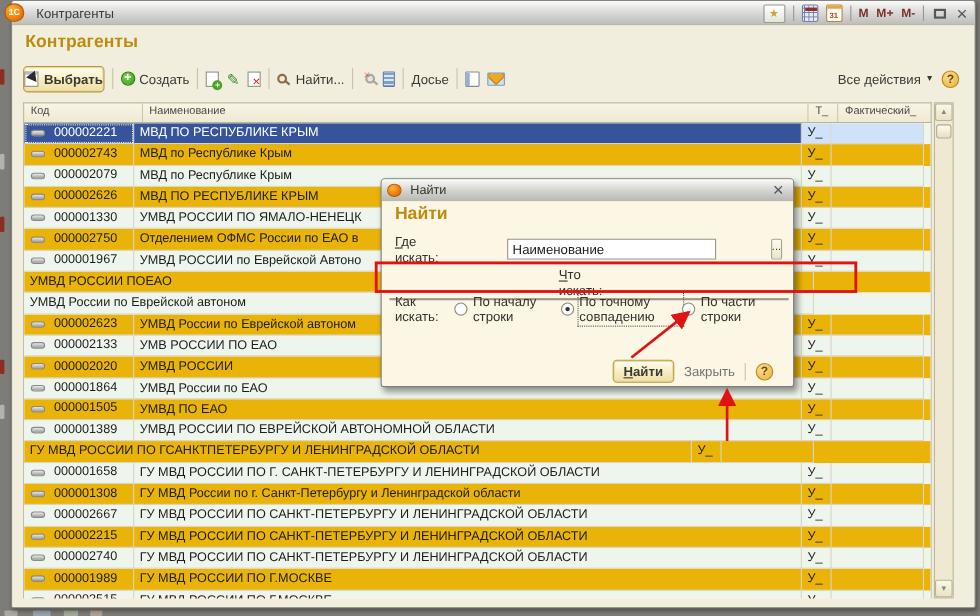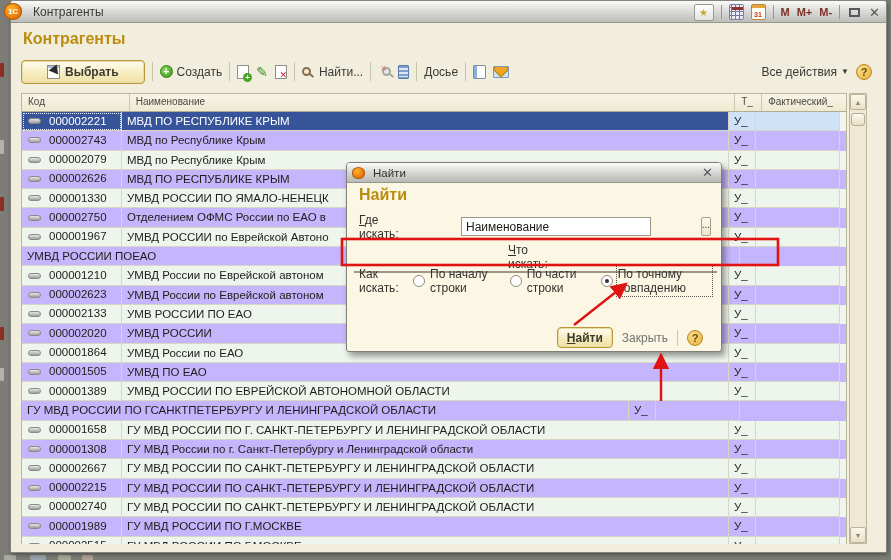--- a/index.html
+++ b/index.html
@@ -38,21 +38,21 @@
   .mono-btn { font-size:11px; font-weight:bold; color:#7c3128; letter-spacing:0; }
   .ctl-sep { width:1px; height:14px; background:#98978f; }
   .max-icon { width:11px; height:9px; border:2px solid #58585a; margin:0 2px; }
   .close-icon { font-size:13px; font-weight:bold; color:#58585a; line-height:1; }
 
   
   .page-heading { position:absolute; left:12px; top:29px; font-size:16px; font-weight:bold; color:#bc8c0e; }
   .toolbar { position:absolute; left:10px; top:57px; right:14px; height:27px;
              display:flex; align-items:center; gap:7px; font-size:12px; color:#3a3a34; }
   .tool-sep { width:1px; height:19px; background:#c8c3ab; }
-  .btn-gold { display:flex; align-items:center; gap:5px; height:24px; padding:0 25px;
+  .btn-gold { display:flex; align-items:center; gap:5px; height:24px; padding:0 0;
               background:linear-gradient(#fffdf0,#f7ecc0 55%,#f0dfa4);
               border:1px solid #b99637; border-radius:4px; box-shadow:0 0 0 1px #e8dba4 inset;
               font-weight:bold; color:#3a3a30; }
   .tool-item { display:flex; align-items:center; gap:4px; }
   
   .ic { display:inline-block; position:relative; }
   .select-ic { width:13px; height:14px; background:#fdfdf8; border:1px solid #8f8f86; box-shadow:inset 0 2px 0 #aebedd; }
   .select-ic:after { content:""; position:absolute; right:-3px; bottom:-2px; border:5px solid transparent;
                      border-top:9px solid #2b2b2b; transform:rotate(-38deg); }
   .plus-ic { width:13px; height:13px; border-radius:50%; background:radial-gradient(circle at 35% 30%, #7fd34f, #3d9a1f);
@@ -80,21 +80,21 @@
 
   
   .grid-head { position:absolute; left:10px; top:92px; width:826px; height:19px; display:flex;
                background:linear-gradient(#f9f5e6,#efe9d2); border:1px solid #bcb79c; border-bottom:1px solid #b2ad92;
                font-size:10px; color:#4a4a42; }
   .grid-head .hc { padding:2px 0 0 6px; border-right:1px solid #cdc8ae; overflow:hidden; white-space:nowrap; }
   .grid-body { position:absolute; left:10px; top:111px; width:826px; height:432px; overflow:hidden;
                background:#fff; border-left:1px solid #bcb79c; border-right:1px solid #bcb79c; }
   .row { display:flex; height:19.3px; line-height:19.3px; font-size:11.5px; color:#1d1d1a; }
   .row.odd  { background:#eef5ec; }
-  .row.even { background:#c4b5fd; }
+  .row.even { background:#eab308; }
   .cell { border-right:1px solid #dad6c4; border-bottom:1px solid #dad6c4; white-space:nowrap; overflow:hidden; }
   .c-code { width:100px; display:flex; align-items:center; gap:8px; padding-left:6px; }
   .c-name { width:607px; padding-left:5px; }
   .c-t    { width:27px;  padding-left:5px; }
   .c-fact { width:84px; }
   .pill { width:13px; height:6px; border-radius:3px; background:linear-gradient(#e8e8e8,#9d9d9d); border:1px solid #8a8a8a; flex:0 0 auto; }
   .row.selected .c-code, .row.selected .c-name { background:#37549b; color:#fff; }
   .row.selected .c-t, .row.selected .c-fact { background:#cfe2f8; }
   .row.selected .c-code { outline:1px dotted #e8eefb; outline-offset:-2px; }
 
@@ -291,24 +291,20 @@
     <span class="cell c-fact"></span>
   </div>
 
   <div class="row even">
     <span class="cell c-name">УМВД РОССИИ ПОЕАО</span>
     <span class="cell c-t">У_</span>
     <span class="cell c-fact"></span>
   </div>
 
   <div class="row odd">
-    <span class="cell c-code">
-            <span class="pill"></span>
-            <span class="txt">000001210</span>
-          </span>
     <span class="cell c-name">УМВД России по Еврейской автоном</span>
     <span class="cell c-t">У_</span>
     <span class="cell c-fact"></span>
   </div>
 
   <div class="row even">
     <span class="cell c-code">
             <span class="pill"></span>
             <span class="txt">000002623</span>
           </span>
@@ -469,27 +465,27 @@
       <span class="d-label"><span class="accel">Ч</span><span>то искать:</span></span>
       <span class="d-field f-what">Образовательное учреждение</span>
     </div>
 
     <div class="d-row" style="top:108px;">
       <span class="d-label">Как искать:</span>
       <span class="radio-opt">
         <span class="radio-circle"></span>
         <span class="opt-label">По началу строки</span>
       </span>
+      <span class="radio-opt checked" style="margin-right:0;">
+        <span class="radio-circle"></span>
+        <span class="opt-label">По точному совпадению</span>
+      </span>
       <span class="radio-opt">
         <span class="radio-circle"></span>
         <span class="opt-label">По части строки</span>
-      </span>
-      <span class="radio-opt checked" style="margin-right:0;">
-        <span class="radio-circle"></span>
-        <span class="opt-label">По точному совпадению</span>
       </span>
     </div>
 
     <div class="d-buttons">
       <span class="btn-find">
           <span><span class="accel">Н</span><span>айти</span></span>
         </span>
       <span class="btn-flat">Закрыть</span>
       <span class="d-sep"></span>
       <span class="help-ic">?</span>

